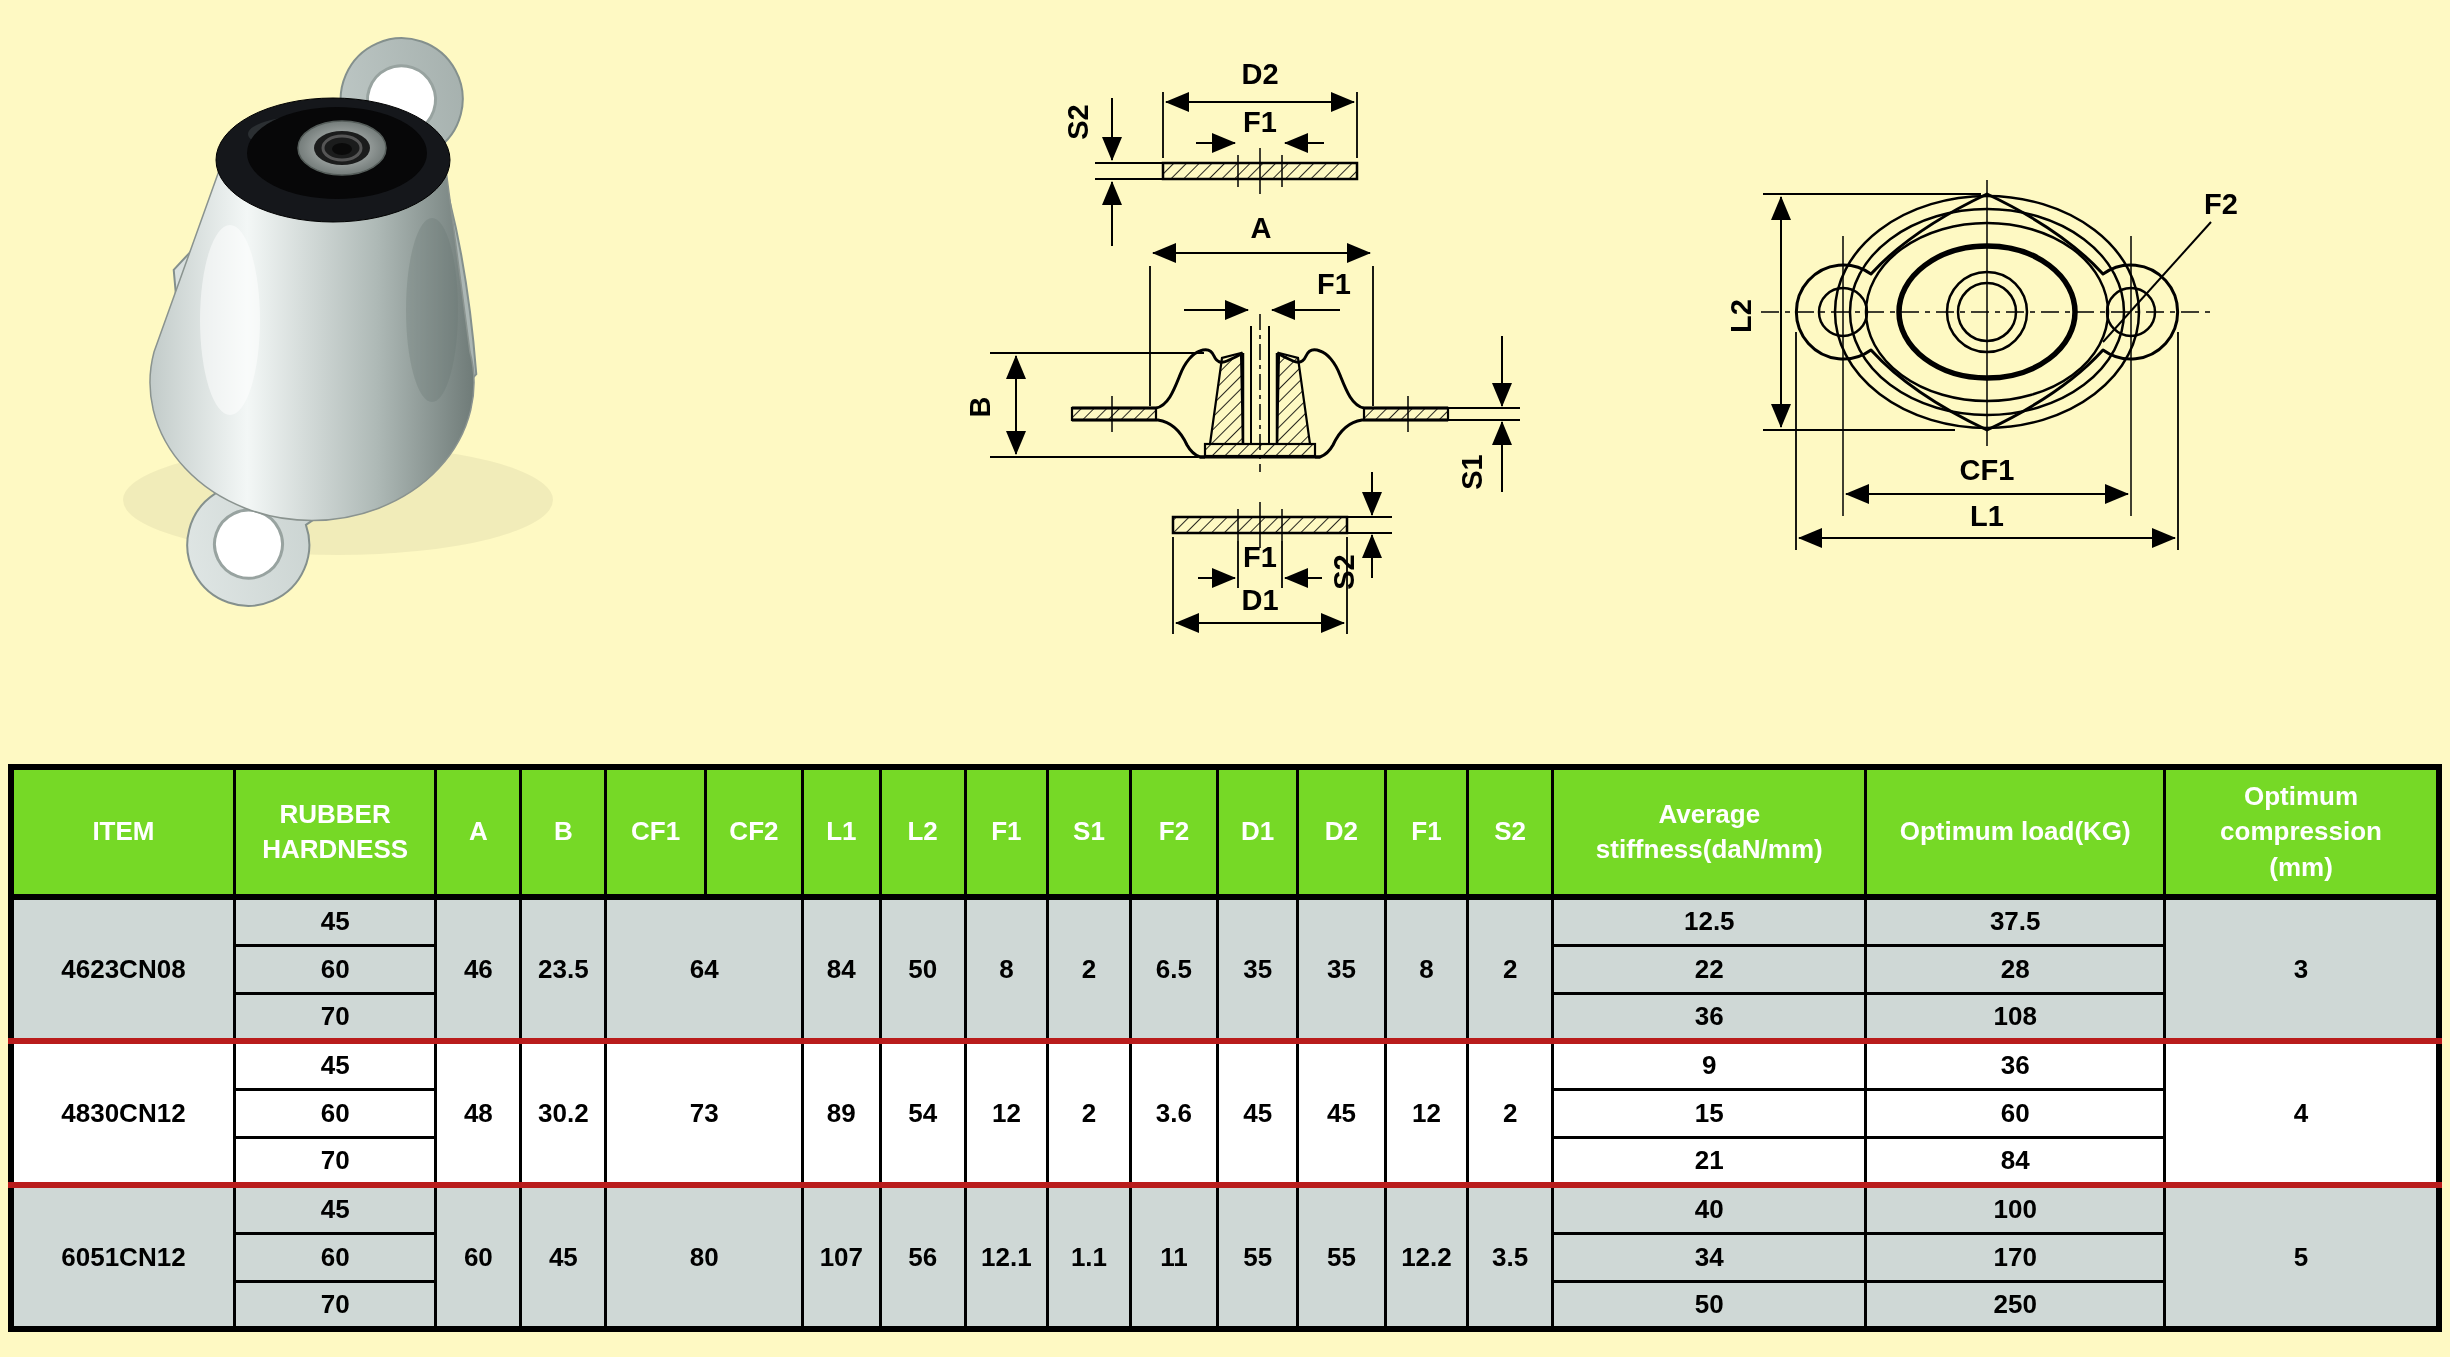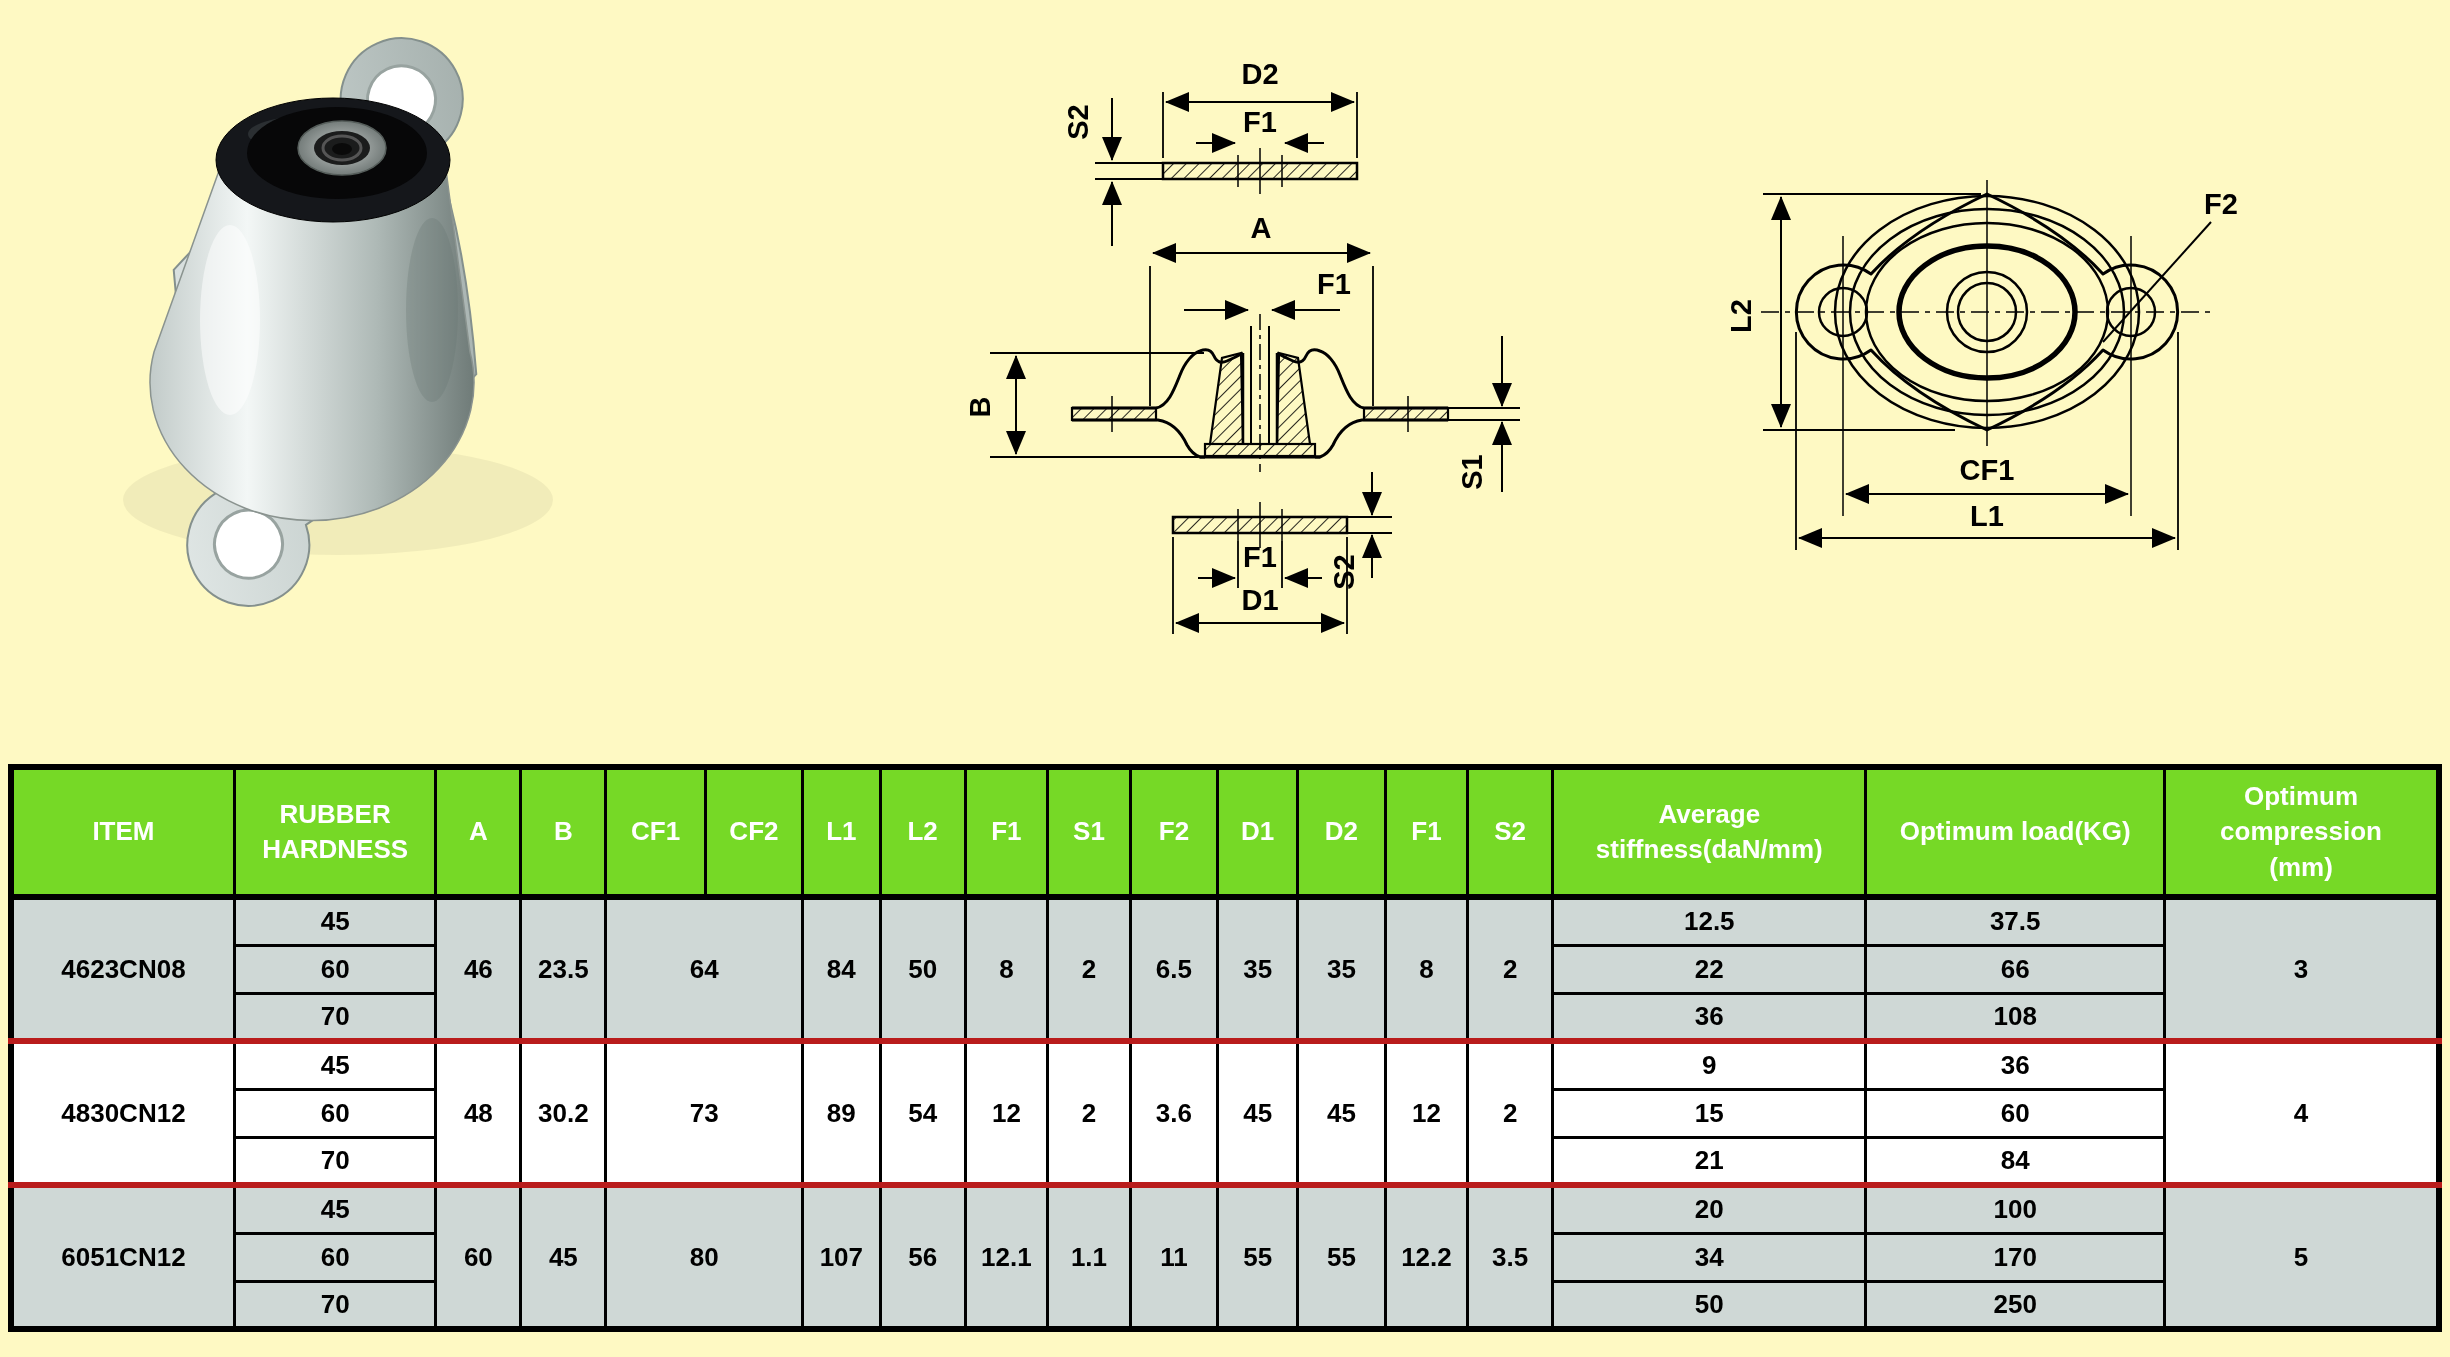--- a/index.html
+++ b/index.html
@@ -271,21 +271,21 @@
         <td rowspan="3">35</td>
         <td rowspan="3">8</td>
         <td rowspan="3">2</td>
         <td>12.5</td>
         <td>37.5</td>
         <td rowspan="3">3</td>
       </tr>
       <tr class="bg-gray">
         <td>60</td>
         <td>22</td>
-        <td>66</td>
+        <td>28</td>
       </tr>
       <tr class="bg-gray">
         <td>70</td>
         <td>36</td>
         <td>108</td>
       </tr>
 
       <tr class="bg-white gstart">
         <td rowspan="3">4830CN12</td>
         <td>45</td>
@@ -324,21 +324,21 @@
         <td rowspan="3" colspan="2">80</td>
         <td rowspan="3">107</td>
         <td rowspan="3">56</td>
         <td rowspan="3">12.1</td>
         <td rowspan="3">1.1</td>
         <td rowspan="3">11</td>
         <td rowspan="3">55</td>
         <td rowspan="3">55</td>
         <td rowspan="3">12.2</td>
         <td rowspan="3">3.5</td>
-        <td>20</td>
+        <td>40</td>
         <td>100</td>
         <td rowspan="3">5</td>
       </tr>
       <tr class="bg-gray">
         <td>60</td>
         <td>34</td>
         <td>170</td>
       </tr>
       <tr class="bg-gray">
         <td>70</td>

